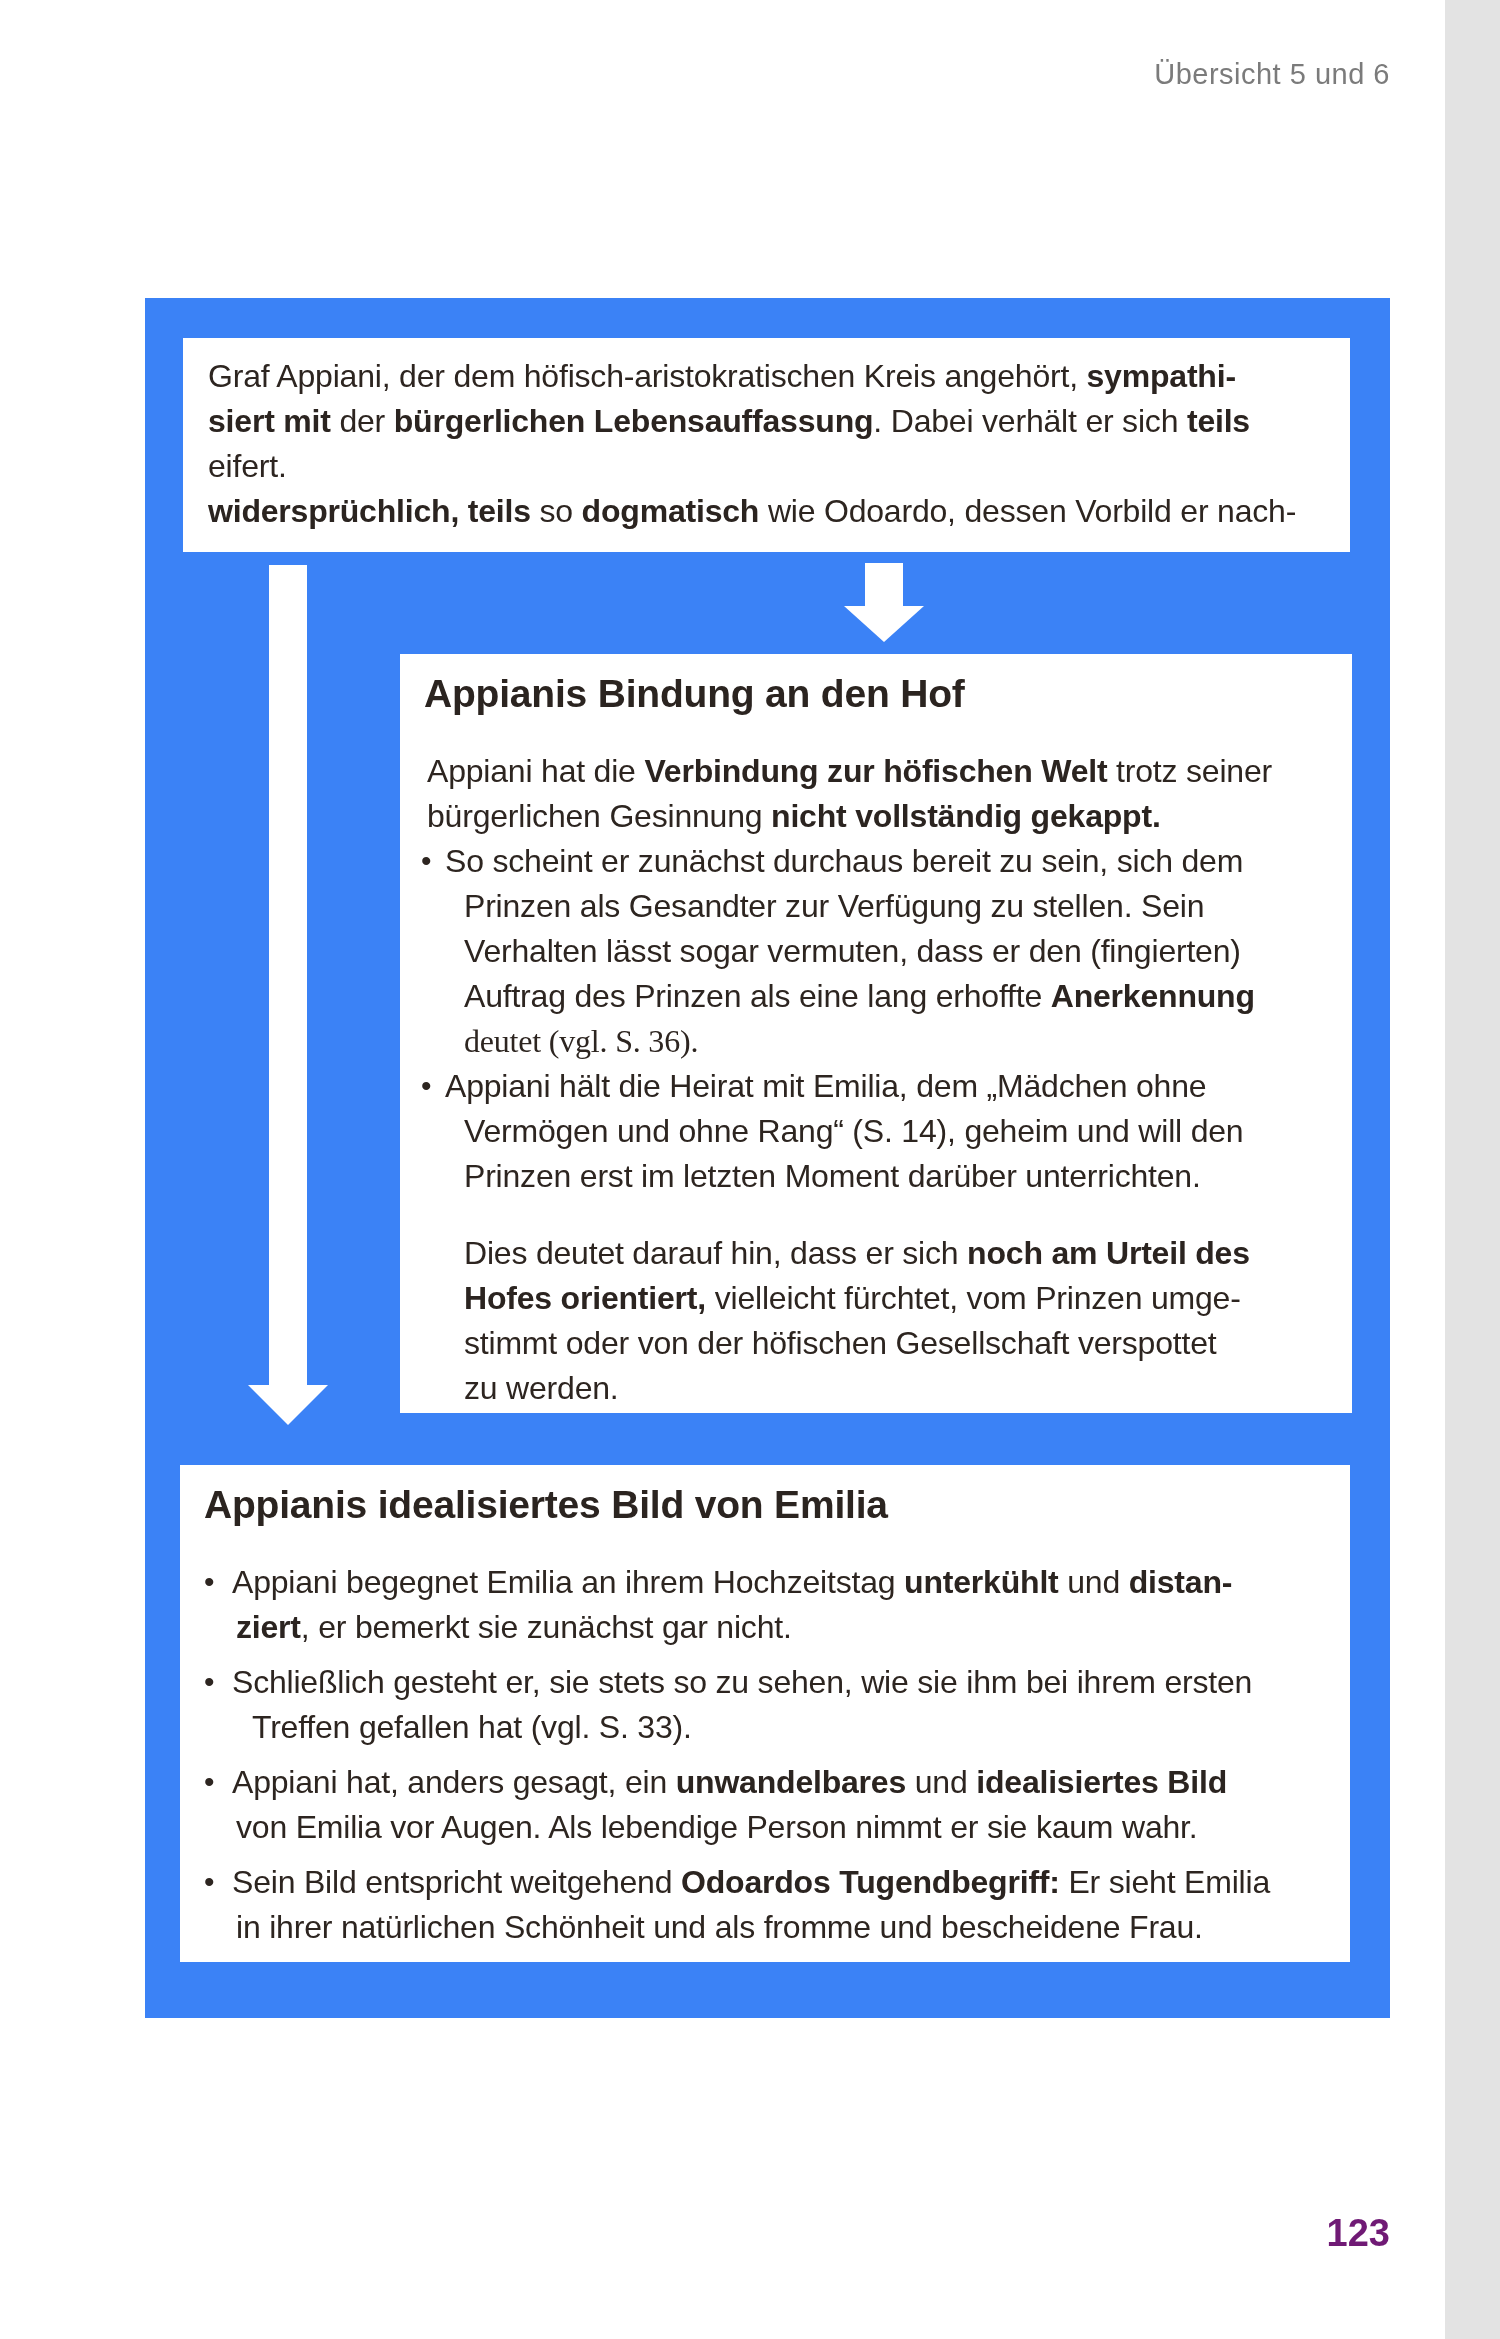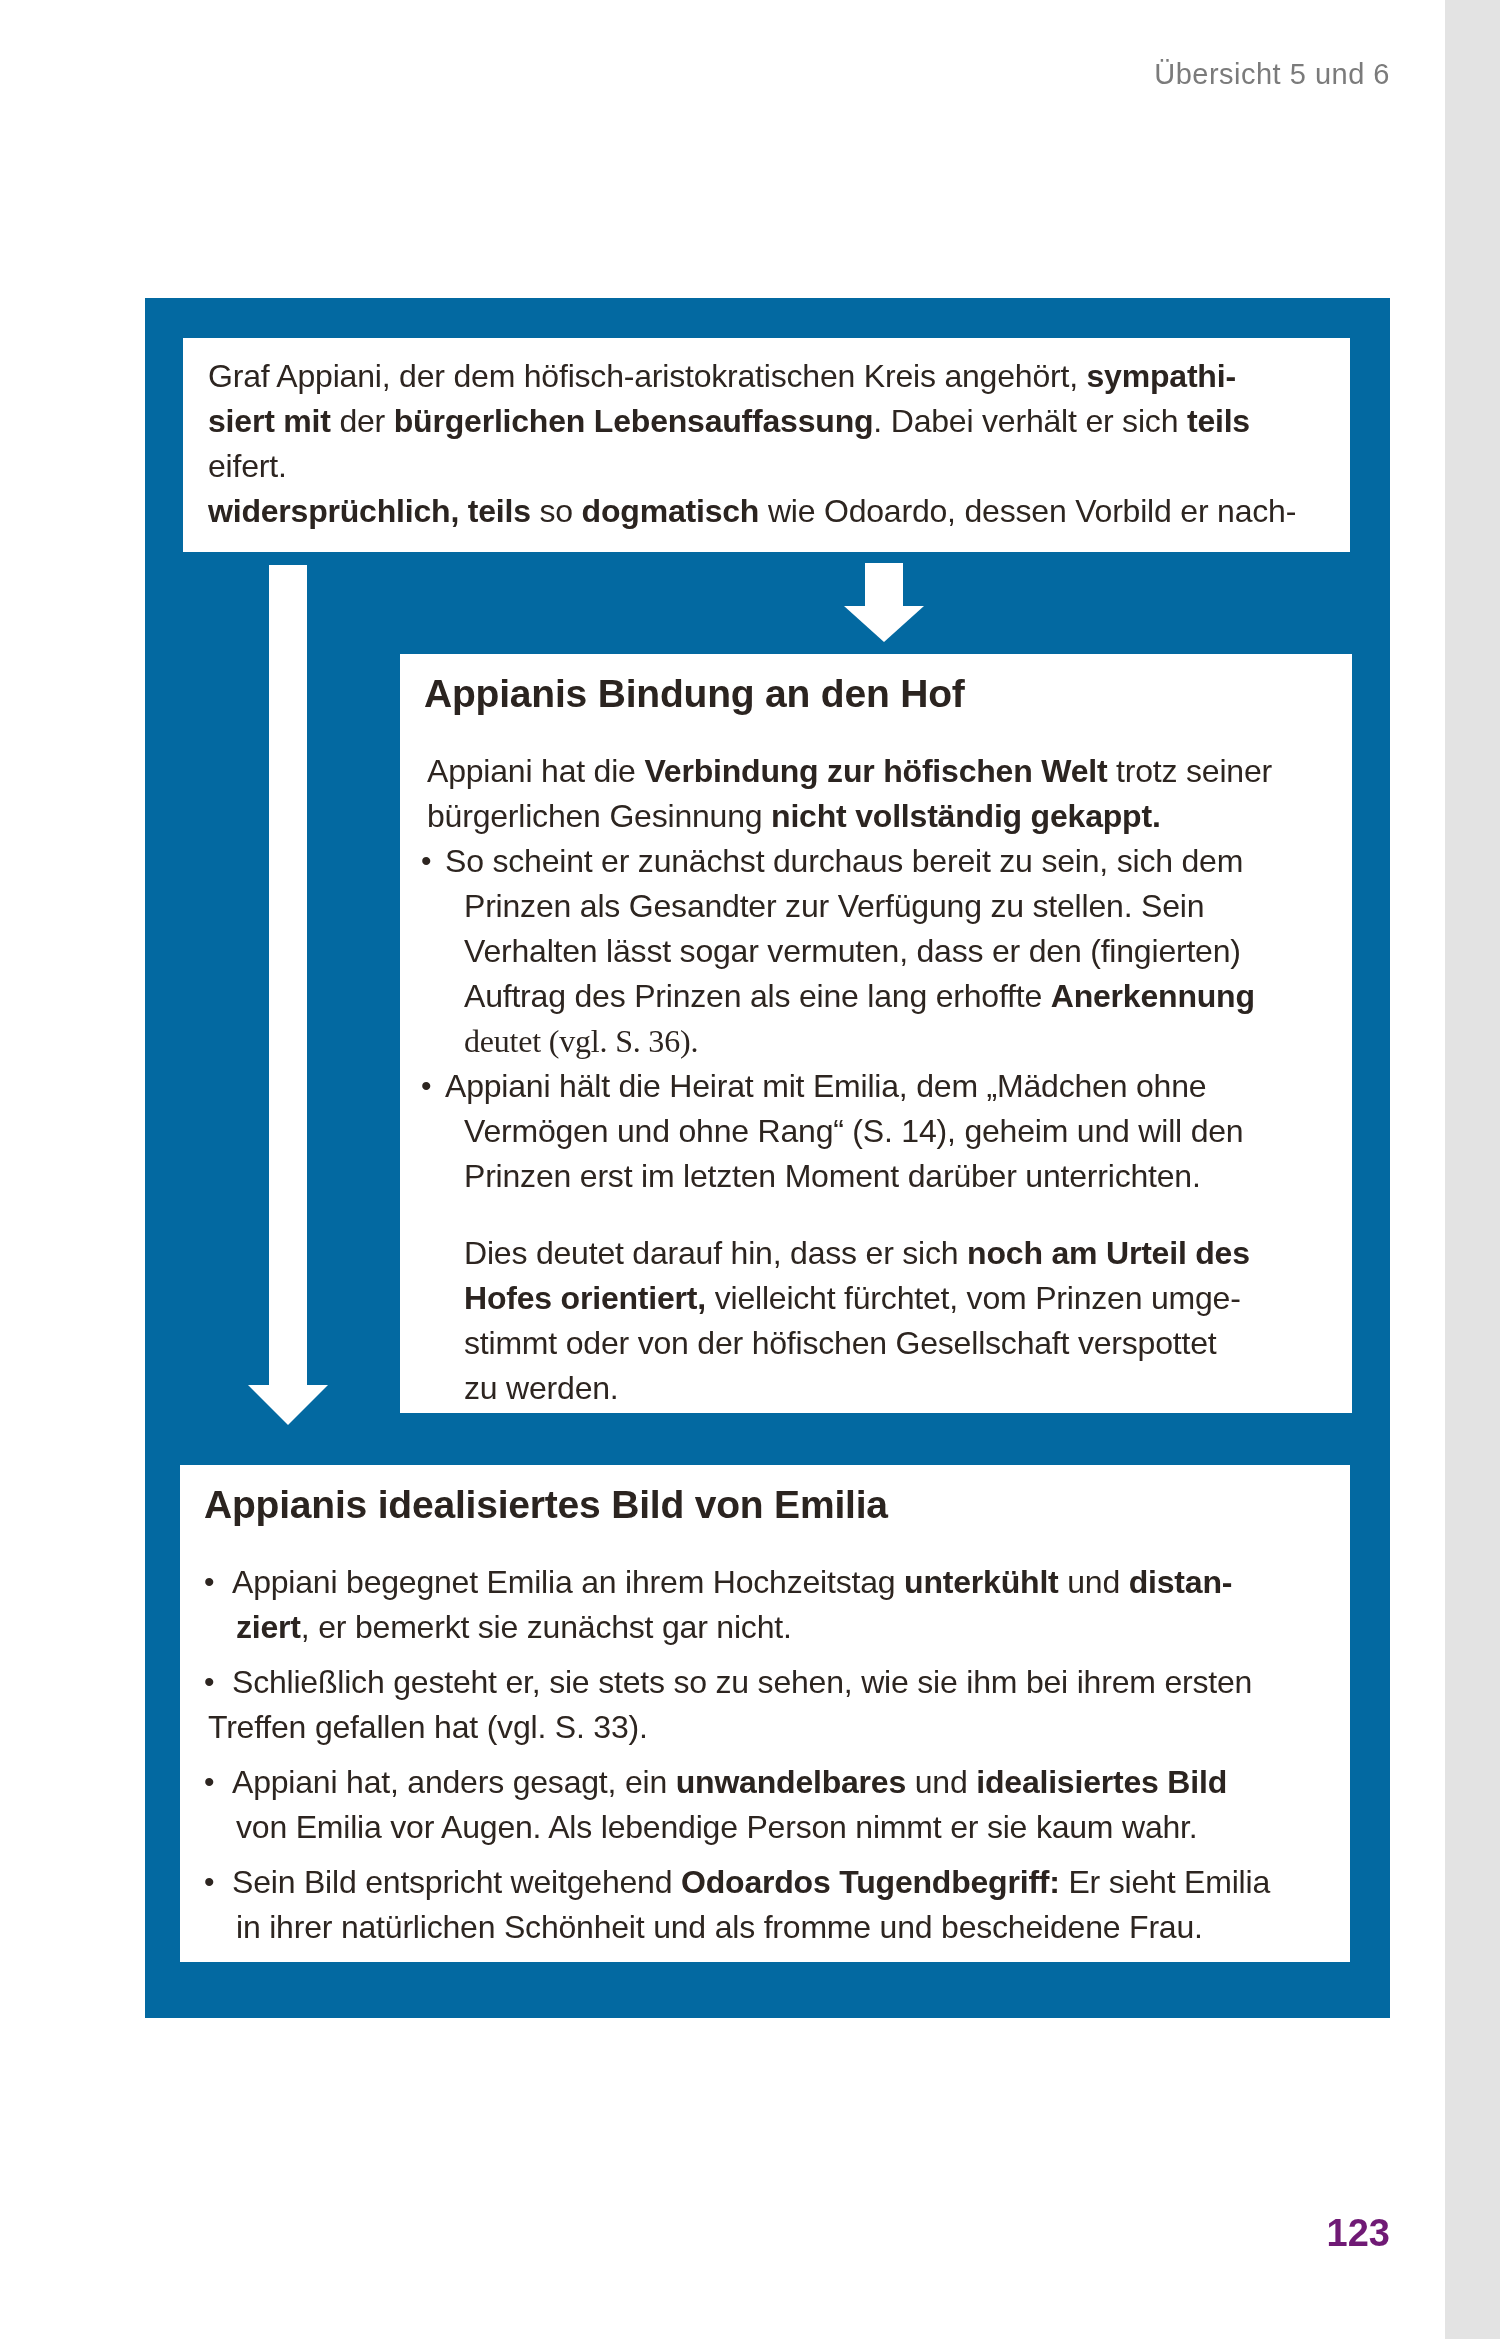--- a/index.html
+++ b/index.html
@@ -19,21 +19,21 @@
     position:absolute;top:58px;right:110px;
     font-size:29px;color:#7b7b7b;letter-spacing:.5px;
   }
   .page-title{
     position:absolute;left:145px;top:184px;
     font-size:48px;line-height:54px;font-weight:bold;
     color:#6e6e6e;letter-spacing:1px;
   }
   .panel{
     position:absolute;left:145px;top:298px;width:1245px;height:1720px;
-    background:#0369a1;
+    background:#3b82f6;
   }
   .card{
     position:absolute;background:#ffffff;
   }
   .card-intro{left:38px;top:40px;width:1167px;height:214px;padding-top:16px;box-sizing:border-box;}
   .card-hof{left:255px;top:356px;width:952px;height:759px;padding-top:16px;box-sizing:border-box;}
   .card-emilia{left:35px;top:1167px;width:1170px;height:497px;padding-top:16px;box-sizing:border-box;}
   .card-heading{
     font-size:39px;line-height:48px;font-weight:bold;color:#2b2420;
     padding-left:24px;margin:0 0 31px 0;white-space:nowrap;letter-spacing:-.2px;
@@ -111,21 +111,21 @@
           <div class="t-line" style="padding-left: 64px;"><span>zu werden.</span></div>
         </div>
     </div>
 
     <div class="card card-emilia">
       <h2 class="card-heading">Appianis idealisiertes Bild von Emilia</h2>
       <div>
           <div class="t-line" style="padding-left: 52px;"><span class="marker" style="left: 24px;">•</span><span>Appiani begegnet Emilia an ihrem Hochzeitstag </span><span class="b">unterkühlt</span><span> und </span><span class="b">distan-</span></div>
           <div class="t-line" style="padding-left: 56px;"><span class="b">ziert</span><span>, er bemerkt sie zunächst gar nicht.</span></div>
           <div class="t-line" style="padding-left: 52px; margin-top: 10px;"><span class="marker" style="left: 24px;">•</span><span>Schließlich gesteht er, sie stets so zu sehen, wie sie ihm bei ihrem ersten</span></div>
-          <div class="t-line" style="padding-left: 28px;"><span>Treffen gefallen hat (vgl. S. 33).</span></div>
+          <div class="t-line" style="padding-left: 28px; margin-left: 44px;"><span>Treffen gefallen hat (vgl. S. 33).</span></div>
           <div class="t-line" style="padding-left: 52px; margin-top: 10px;"><span class="marker" style="left: 24px;">•</span><span>Appiani hat, anders gesagt, ein </span><span class="b">unwandelbares</span><span> und </span><span class="b">idealisiertes Bild</span></div>
           <div class="t-line" style="padding-left: 56px;"><span>von Emilia vor Augen. Als lebendige Person nimmt er sie kaum wahr.</span></div>
           <div class="t-line" style="padding-left: 52px; margin-top: 10px;"><span class="marker" style="left: 24px;">•</span><span>Sein Bild entspricht weitgehend </span><span class="b">Odoardos Tugendbegriff:</span><span> Er sieht Emilia</span></div>
           <div class="t-line" style="padding-left: 56px;"><span>in ihrer natürlichen Schönheit und als fromme und bescheidene Frau.</span></div>
         </div>
     </div>
 
   </div>
 
   <div class="page-number">123</div>

